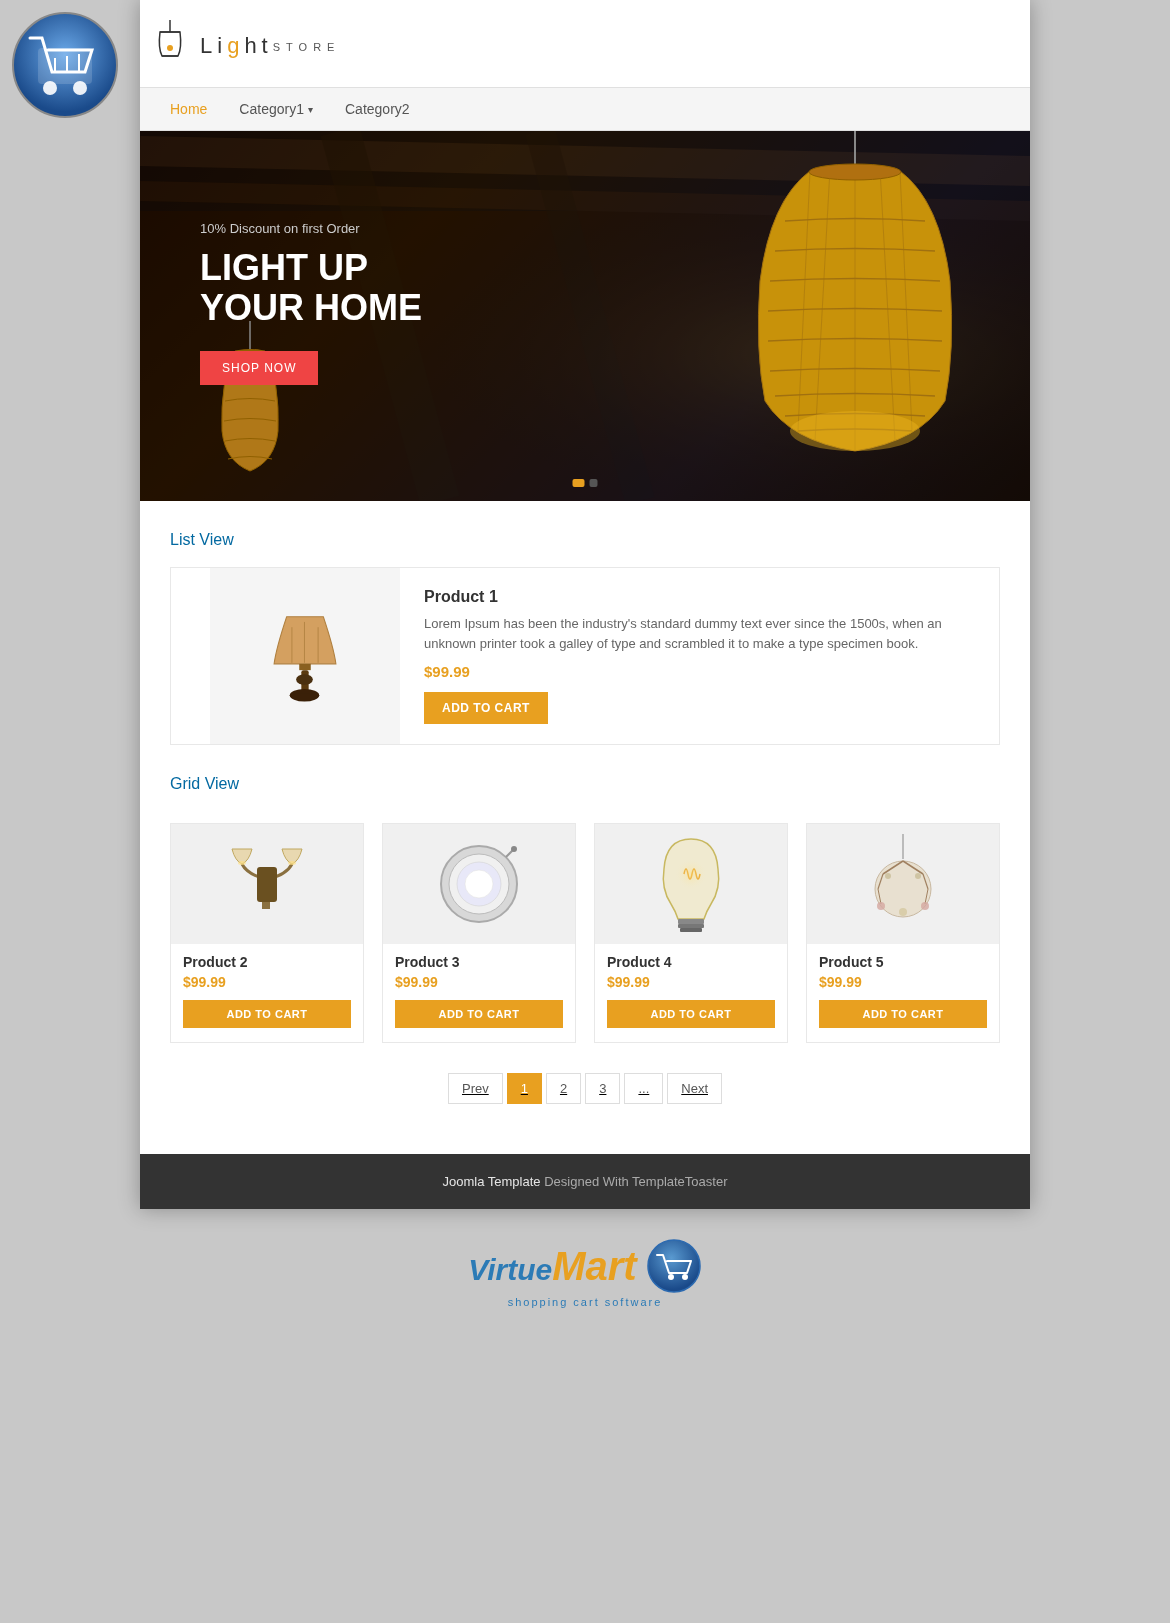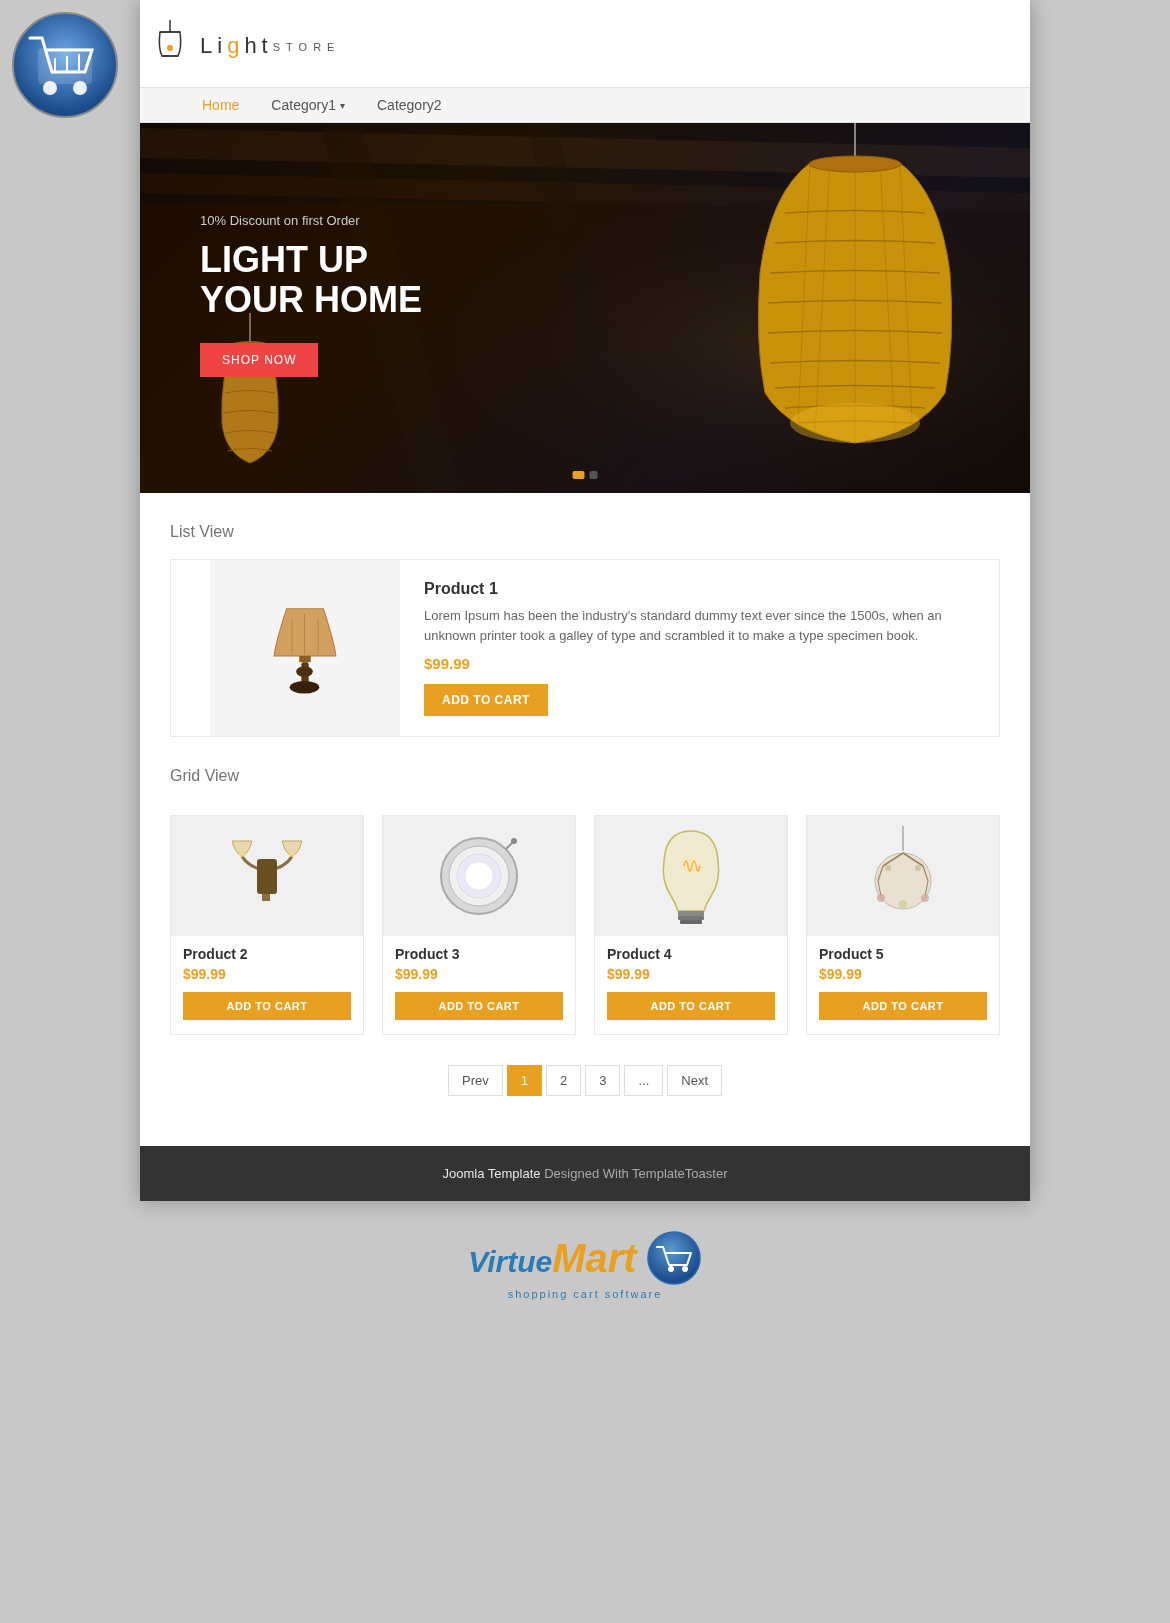--- a/index.html
+++ b/index.html
@@ -38,24 +38,24 @@
       border-bottom: none;
     }
     .logo-area {
       display: flex;
       align-items: center;
     }
 
     
     .nav {
       background: #f5f5f5;
-      padding: 0 46px;
+      padding: 0 14px;
       display: flex;
       align-items: center;
-      height: 36px;
+      height: 44px;
       border-top: 1px solid #e0e0e0;
       border-bottom: 1px solid #e0e0e0;
     }
     .nav-item {
       padding: 0 16px;
       font-size: 14px;
       cursor: pointer;
       color: #555;
       height: 44px;
       display: flex;
@@ -139,21 +139,21 @@
 
     
     .products-section {
       padding: 30px 30px 20px;
       background: #fff;
     }
 
     
     .section-title {
       font-size: 16px;
-      color: #737373;
+      color: #0369a1;
       margin-bottom: 18px;
       font-weight: 400;
     }
     .list-view {
       display: flex;
       border: 1px solid #e8e8e8;
       margin-bottom: 30px;
       padding-left: 39px;
     }
     .list-product-img {
@@ -252,20 +252,21 @@
       width: calc(100% - 24px);
       margin: 0 12px;
     }
 
     
     .pagination {
       display: flex;
       justify-content: center;
       gap: 4px;
       margin: 20px 0 30px;
+      text-decoration: underline;
     }
     .page-btn {
       border: 1px solid #ddd;
       background: #fff;
       padding: 7px 13px;
       font-size: 13px;
       cursor: pointer;
       color: #555;
     }
     .page-btn.active {

